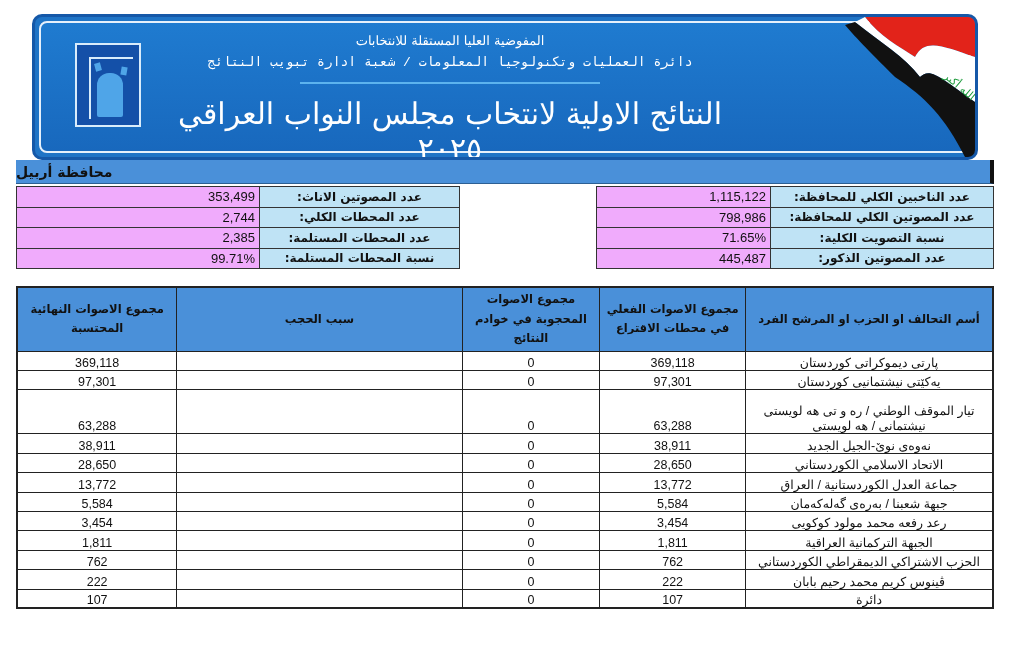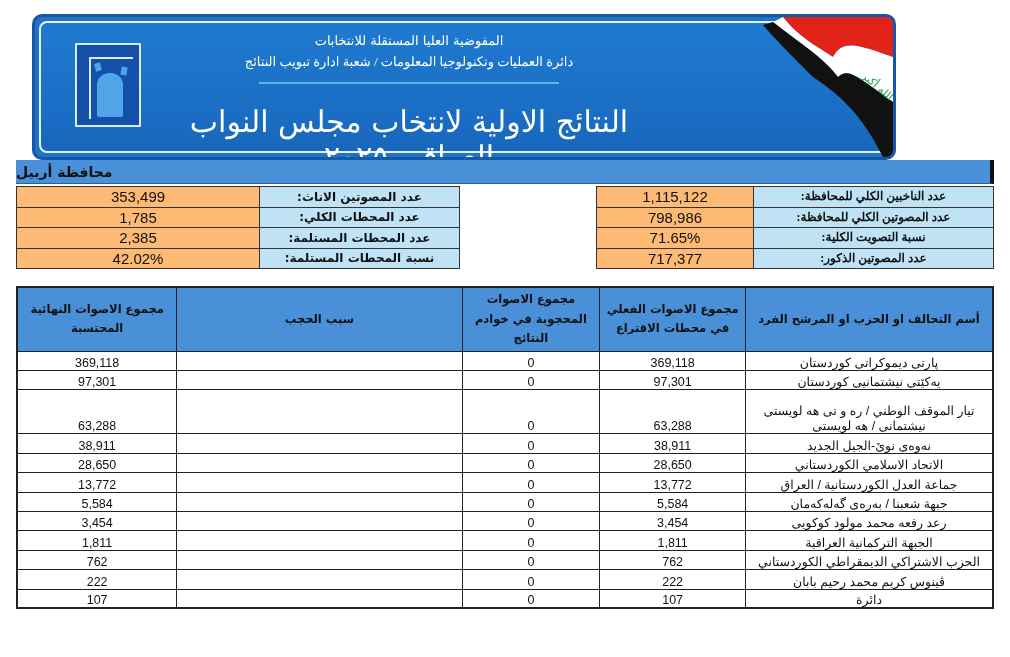--- a/index.html
+++ b/index.html
@@ -2,21 +2,21 @@
 <html><head>
 <meta charset="utf-8">
 <style>
   * { box-sizing: border-box; margin: 0; padding: 0; }
   body {
     width: 1010px; height: 657px; background: #ffffff; position: relative; overflow: hidden;
     font-family: "DejaVu Sans", sans-serif; color: #111;
   }
   
   .banner {
-    position: absolute; left: 32px; top: 14px; width: 864px; height: 146px;
+    position: absolute; left: 32px; top: 14px; width: 946px; height: 146px;
     background: #1f74c6; border-radius: 10px; border: 3px solid #1558a8;
     overflow: hidden;
   }
   .banner-inner {
     position: absolute; left: 4px; top: 4px; right: 4px; bottom: 4px;
     border: 2px solid #e6f0fb; border-radius: 8px;
     background: linear-gradient(180deg, #1f7bd0 0%, #1868bd 100%);
   }
   .logo {
     position: absolute; left: 40px; top: 26px; width: 66px; height: 84px;
@@ -30,39 +30,39 @@
     position: absolute; left: 20px; top: 28px; width: 26px; height: 44px;
     background: #4fa5e8; border-radius: 12px 12px 2px 2px;
   }
   .logo-card1 { position:absolute; left: 18px; top: 18px; width:6px; height:8px; background:#4fa5e8; transform: rotate(-15deg);}
   .logo-card2 { position:absolute; left: 44px; top: 22px; width:6px; height:8px; background:#4fa5e8; transform: rotate(10deg);}
   .banner-text {
     position: absolute; left: 120px; right: 230px; top: 10px; text-align: center; color: #fff;
     direction: rtl;
   }
   .banner-line1 { font-family: "DejaVu Serif", serif; font-size: 13px; margin-top: 6px; }
-  .banner-line2 { font-family: Liberation Serif, serif; font-size: 13px; margin-top: 6px; }
+  .banner-line2 { font-family: Liberation Mono, monospace; font-size: 13px; margin-top: 6px; }
   .banner-rule { width: 300px; height: 2px; background: #5cb3ee; margin: 12px auto 0; }
-  .banner-title { font-family: "DejaVu Serif", serif; font-size: 30px; margin-top: 20px; letter-spacing: 0; }
+  .banner-title { font-family: "DejaVu Serif", serif; font-size: 30px; margin-top: 12px; letter-spacing: 0; }
   .flag {
     position: absolute; right: 0; top: 0; width: 150px; height: 140px;
   }
   
   .prov {
     position: absolute; left: 16px; top: 160px; width: 978px; height: 24px;
     background: #4a90d9; border-right: 4px solid #111; border-bottom: 1px solid #2c5f93;
     text-align: left; direction: rtl; font-weight: bold; font-size: 14px; line-height: 24px; color: #111;
   }
   
   .sum { position: absolute; top: 186px; border-collapse: collapse; direction: rtl; font-size: 12px; }
   .sum td { border: 1px solid #333; height: 20.5px; padding: 0 4px; }
   .sum td.lbl { background: #bfe3f5; font-weight: bold; text-align: center; }
-  .sum td.val { background: #fdba74; text-align: center; font-family: "Liberation Sans", sans-serif; font-size: 15px; }
+  .sum td.val { background: #f0abfc; text-align: right; font-family: "Liberation Sans", sans-serif; font-size: 13px; }
   .sum-right { left: 596px; width: 398px; }
-  .sum-right td.lbl { width: 240px; font-family: Liberation Serif, serif; }
+  .sum-right td.lbl { width: 223px; }
   .sum-left { left: 16px; width: 444px; }
   .sum-left td.lbl { width: 200px; }
   
   .res {
     position: absolute; left: 16px; top: 286px; width: 978px; border-collapse: collapse;
     direction: rtl; font-family: "Liberation Sans", sans-serif; font-size: 12.5px;
     border: 2px solid #222;
   }
   .res th {
     background: #4a90d9; color: #111; font-weight: bold; font-size: 11.5px; height: 60px;
@@ -113,42 +113,42 @@
     <tr>
       <td class="lbl">عدد المصوتين الكلي للمحافظة:</td>
       <td class="val">798,986</td>
     </tr>
     <tr>
       <td class="lbl">نسبة التصويت الكلية:</td>
       <td class="val">71.65%</td>
     </tr>
     <tr>
       <td class="lbl">عدد المصوتين الذكور:</td>
-      <td class="val">717,377</td>
+      <td class="val">445,487</td>
     </tr>
   </tbody>
 </table>
 
 <table class="sum sum-left">
   <tbody>
     <tr>
       <td class="lbl">عدد المصوتين الاناث:</td>
       <td class="val">353,499</td>
     </tr>
     <tr>
       <td class="lbl">عدد المحطات الكلي:</td>
-      <td class="val">1,785</td>
+      <td class="val">2,744</td>
     </tr>
     <tr>
       <td class="lbl">عدد المحطات المستلمة:</td>
       <td class="val">2,385</td>
     </tr>
     <tr>
       <td class="lbl">نسبة المحطات المستلمة:</td>
-      <td class="val">42.02%</td>
+      <td class="val">99.71%</td>
     </tr>
   </tbody>
 </table>
 
 <table class="res">
   <thead>
     <tr>
       <th class="c-name">أسم التحالف او الحزب او المرشح الفرد</th>
       <th class="c-actual">مجموع الاصوات الفعلي في محطات الاقتراع</th>
       <th class="c-withheld">مجموع الاصوات المحجوبة في خوادم النتائج</th>

